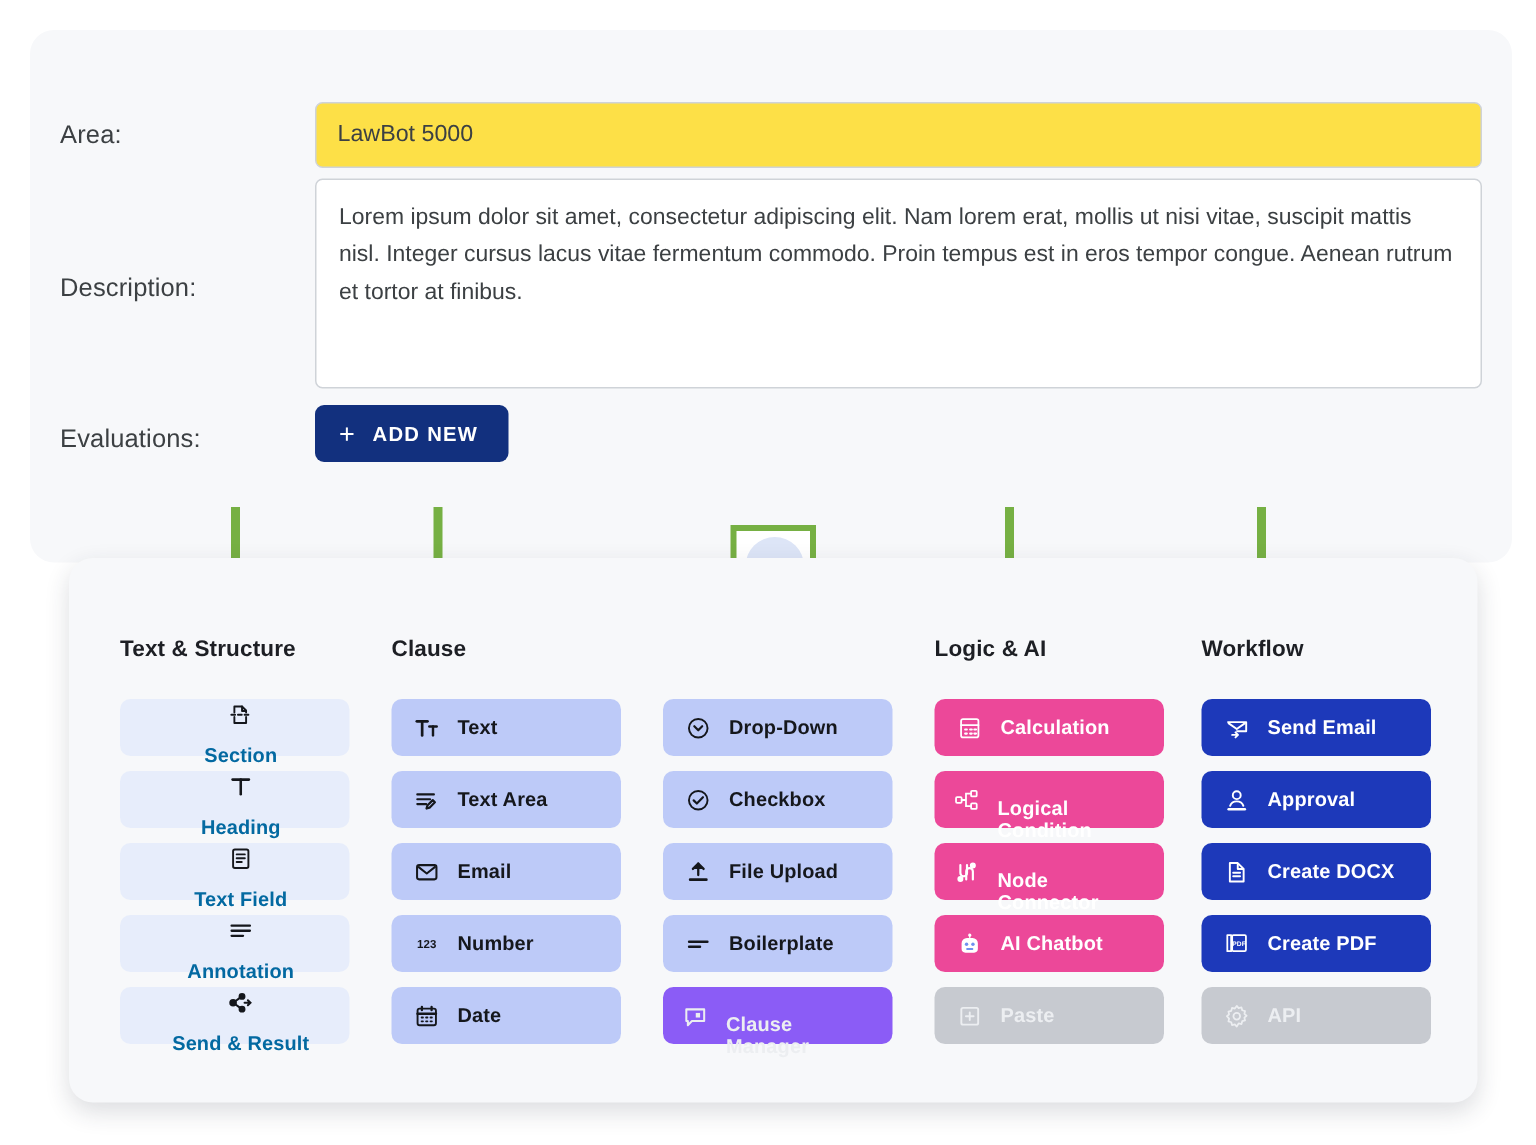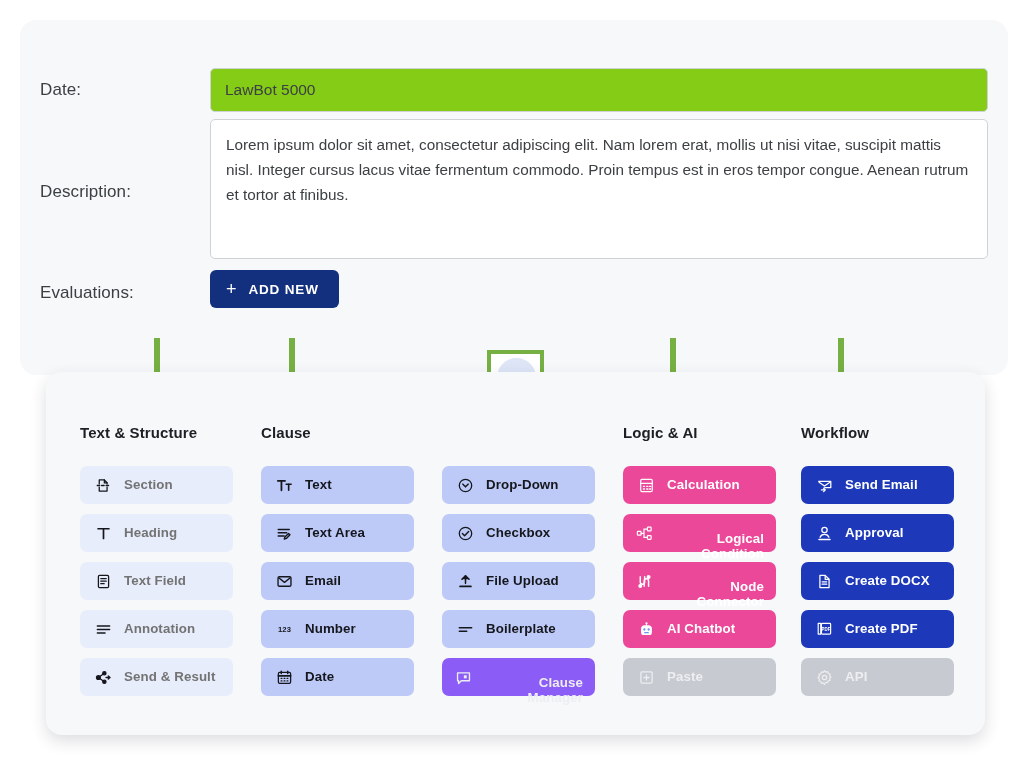--- a/index.html
+++ b/index.html
@@ -32,21 +32,21 @@
   .row-desc  { left: 20px; top: 99px; width: 948px; }
   .row-eval  { left: 20px; top: 250px; width: 948px; }
 
   .lbl-col { width: 170px; flex: 0 0 170px; }
   .lbl-name { padding-top: 12px; }
   .lbl-desc { padding-top: 63px; }
   .lbl-eval { padding-top: 13px; }
 
   .text-input {
     width: 782px; height: 44px;
-    background: #84cc16;
+    background: #fde047;
     border: 1px solid #cfd3d8;
     border-radius: 5px;
     padding: 0 14px;
     display: flex; align-items: center;
     font-size: 15.5px; color: #3c4043;
   }
   .text-area {
     width: 782px; height: 140px;
     background: #ffffff;
     border: 1px solid #cfd3d8;
@@ -109,29 +109,29 @@
     border: none;
     width: 100%;
     font-family: "Liberation Sans", sans-serif;
     text-align: left;
   }
   .pbtn .lbl { line-height: 1.12; }
   .pbtn .ico { width: 19px; height: 19px; flex: 0 0 19px; display: flex; align-items: center; justify-content: center; }
   .pbtn .ico svg { display: block; }
 
   
-  .tone-pale   { background: #e7edfb; color: #737373; }
+  .tone-pale   { background: #e7edfb; color: #0369a1; flex-direction: column; }
   .tone-peri   { background: #bdcaf8; color: #15171c; }
   .tone-mid    { background: #ec4899; color: #ffffff; }
   .tone-deep   { background: #1d39ba; color: #ffffff; }
   .tone-dis    { background: #8b5cf6; color: #eceef1; cursor: default; }
   .tone-dis2   { background: #c7cad0; color: #eceef1; cursor: default; }
 
   .pbtn.two-line { padding-left: 12px; }
-  .pbtn.two-line .lbl { flex: 1; text-align: right; padding-right: 6px; margin-top: 28px; }
+  .pbtn.two-line .lbl { flex: 1; text-align: left; padding-right: 6px; margin-top: 28px; }
 
   
   .arrow { position: absolute; width: 26px; height: 72px; }
   .arrow .shaft {
     position: absolute; left: 10px; top: 0;
     width: 6px; height: 50px; background: #76b043;
   }
   .arrow .head {
     position: absolute; left: 0; top: 46px;
     width: 0; height: 0;
@@ -166,21 +166,21 @@
   .close-btn svg { display: block; }
 </style>
 </head>
 <body>
 
 <div id="root">
 
   <div class="form-card">
 
     <div class="form-row row-name">
-      <div class="form-label lbl-col lbl-name">Date:</div>
+      <div class="form-label lbl-col lbl-name">Area:</div>
       <div class="text-input">LawBot 5000</div>
     </div>
 
     <div class="form-row row-desc">
       <div class="form-label lbl-col lbl-desc">Description:</div>
       <div class="text-area">Lorem ipsum dolor sit amet, consectetur adipiscing elit. Nam lorem erat, mollis ut nisi vitae, suscipit mattis nisl. Integer cursus lacus vitae fermentum commodo. Proin tempus est in eros tempor congue. Aenean rutrum et tortor at finibus.</div>
     </div>
 
     <div class="form-row row-eval">
       <div class="form-label lbl-col lbl-eval">Evaluations:</div>

